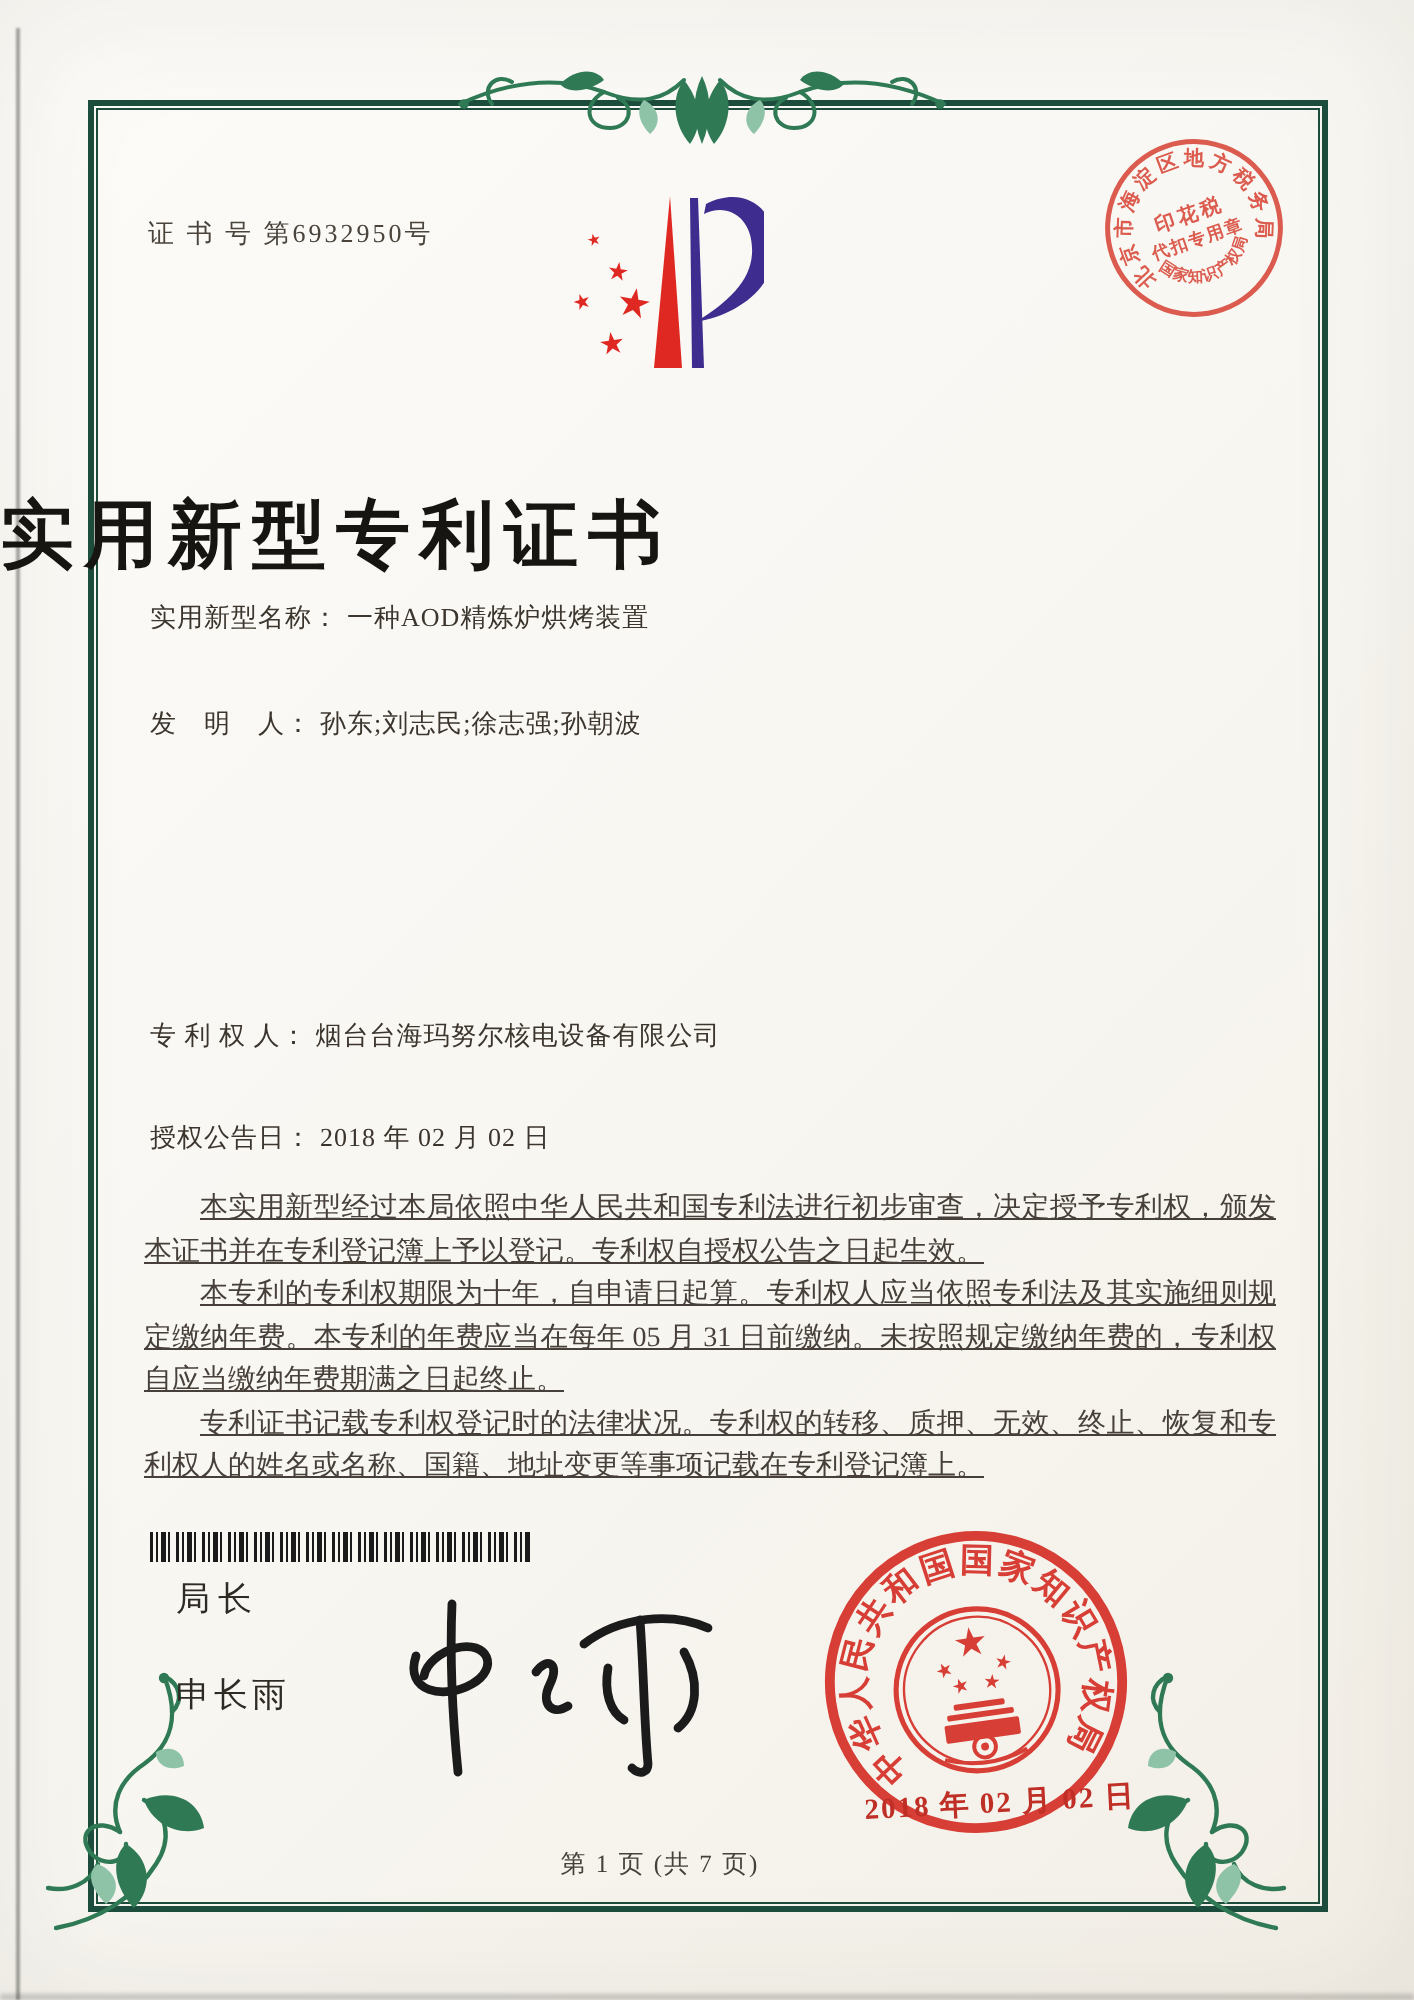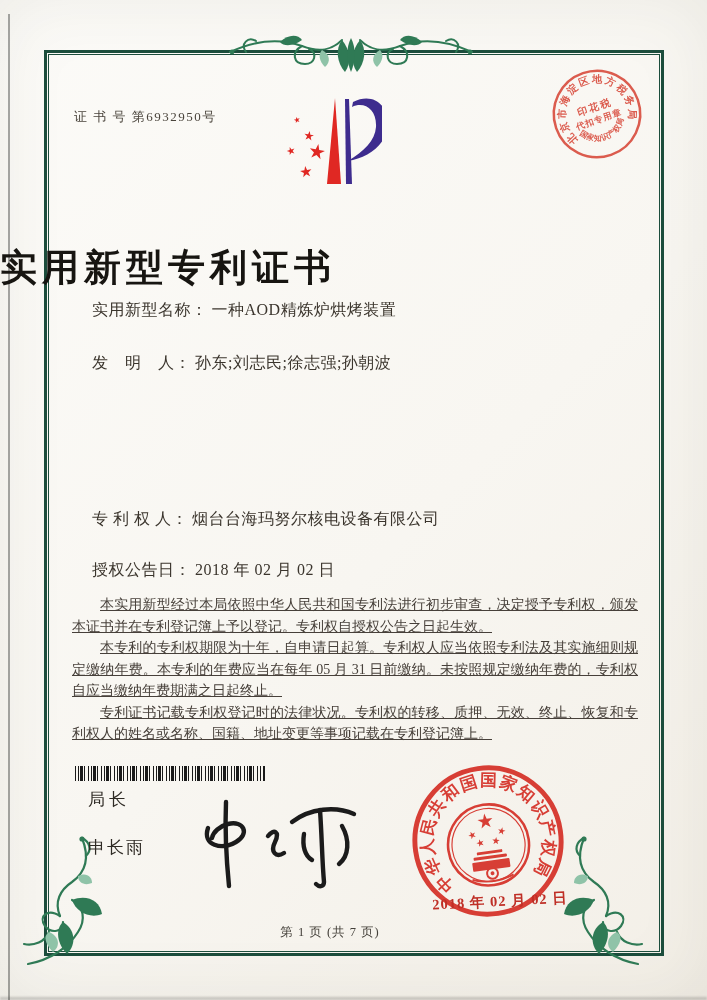--- a/index.html
+++ b/index.html
@@ -25,21 +25,21 @@
   .cert-no{
     position:absolute;left:74px;top:108px;font-size:13px;color:#4a443c;
     letter-spacing:1.5px;
   }
   .logo{position:absolute;left:278px;top:94px;width:104px;height:98px;}
   .title{
     position:absolute;left:0;top:206px;width:602px;text-align:left;
     font-size:37px;font-weight:700;color:#171511;letter-spacing:5px;margin-top:37px;
   }
   .field{
-    position:absolute;left:92px;width:560px;font-size:16px;color:#3b352d;
+    position:absolute;left:75px;width:560px;font-size:13px;color:#3b352d;
     letter-spacing:.5px;white-space:pre-wrap;
   }
   .field .fvalue{margin-left:4px;}
   .body-text{
     position:absolute;left:72px;top:594px;width:566px;
     font-size:14px;line-height:21.5px;text-align:justify;color:#47403a;text-decoration:underline;
   }
   .body-text p{margin:0;text-indent:2em;}
   .barcode{
     position:absolute;left:75px;top:766px;width:190px;height:15px;

